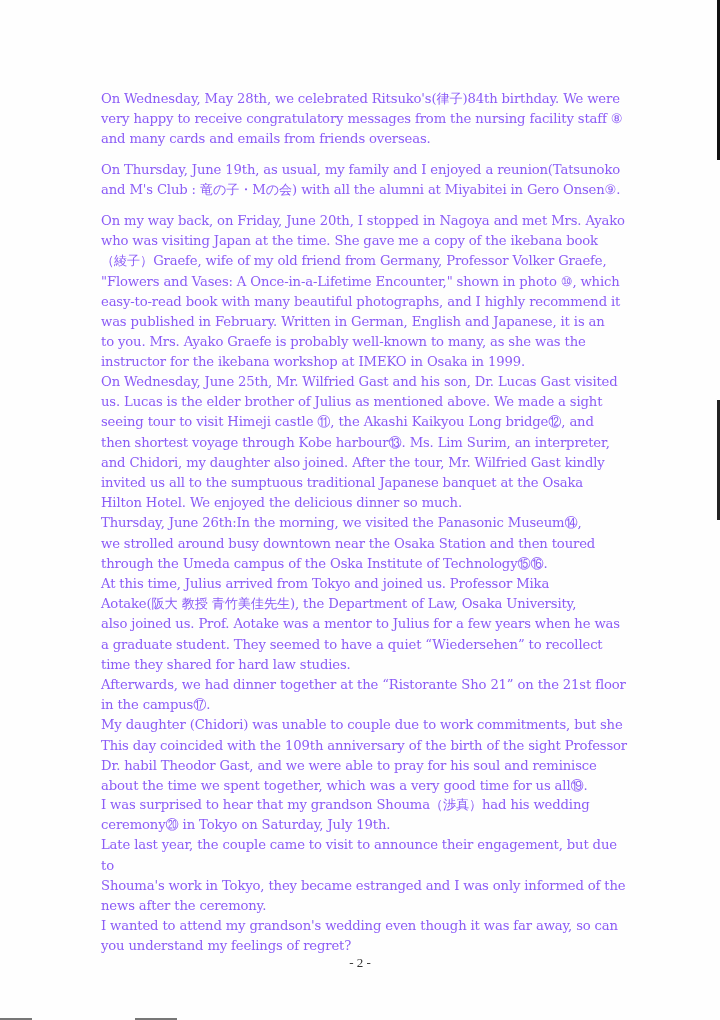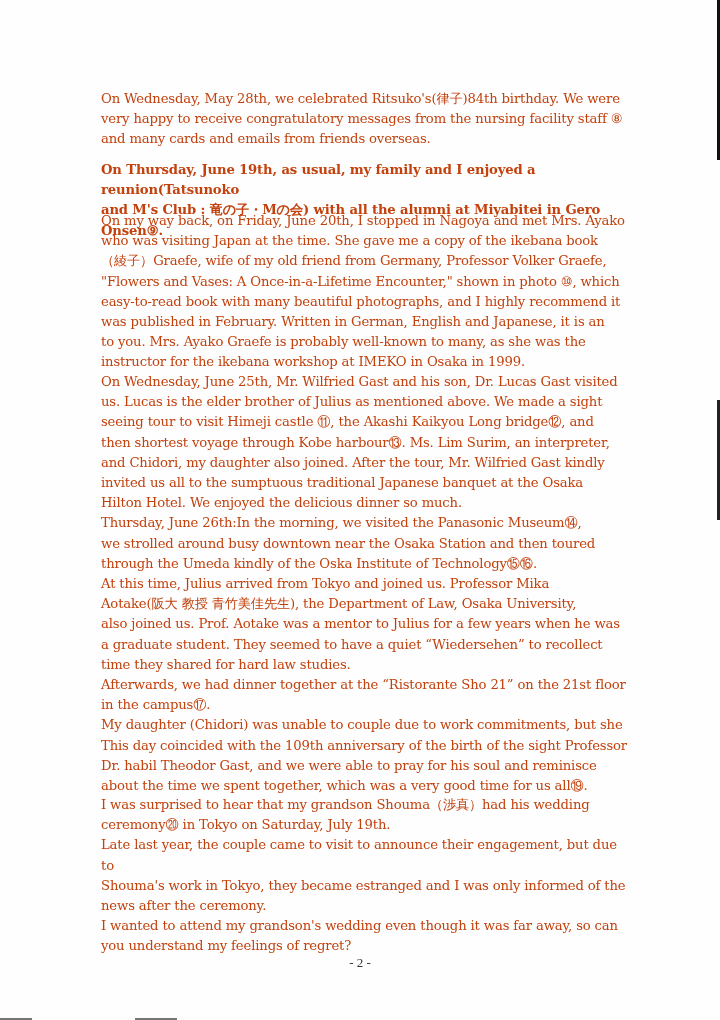--- a/index.html
+++ b/index.html
@@ -1,21 +1,21 @@
 <!DOCTYPE html>
 <html><head>
 <meta charset="utf-8">
 <style>
   html, body { margin:0; padding:0; background:#ffffff; }
   body { width:720px; height:1020px; position:relative; overflow:hidden; }
   .page { position:absolute; left:0; top:0; width:720px; height:1020px; background:#fefefe; }
   .text {
     position:absolute; left:101px; width:530px;
     font-family:"DejaVu Serif","Liberation Serif",serif;
-    font-size:13.2px; line-height:20.2px; color:#c2410c; letter-spacing:-0.15px;
+    font-size:13.2px; line-height:20.2px; color:#8b5cf6; letter-spacing:-0.15px;
   }
   .text p { margin:0; }
   .justify { text-align:justify; text-align-last:left; }
   .footer {
     position:absolute; left:0; width:720px; top:955px; text-align:center;
     font-family:"Liberation Serif",serif; font-size:13px; color:#333;
   }
   .edge-right { position:absolute; right:0; top:0; width:3px; height:160px; background:#111; }
   .edge-right2 { position:absolute; right:0; top:400px; width:3px; height:120px; background:#222; }
   .edge-bottom1 { position:absolute; left:0; bottom:0; width:32px; height:2px; background:#777; }
@@ -27,21 +27,21 @@
 <div class="page">
   <div class="edge-right"></div>
   <div class="edge-right2"></div>
 
   <div class="text" style="top:89px;">
     <p>On Wednesday, May 28th, we celebrated Ritsuko's(律子)84th birthday. We were</p>
     <p>very happy to receive congratulatory messages from the nursing facility staff ⑧</p>
     <p>and many cards and emails from friends overseas.</p>
   </div>
 
-  <div class="text" style="top:160px;font-weight:bold;">
+  <div class="text" style="top:160px;">
     <p>On Thursday, June 19th, as usual, my family and I enjoyed a reunion(Tatsunoko</p>
     <p>and M's Club : 竜の子・Mの会) with all the alumni at Miyabitei in Gero Onsen⑨.</p>
   </div>
 
   <div class="text" style="top:211px;">
     <p>On my way back, on Friday, June 20th, I stopped in Nagoya and met Mrs. Ayako</p>
     <p>who was visiting Japan at the time. She gave me a copy of the ikebana book</p>
     <p>（綾子）Graefe, wife of my old friend from Germany, Professor Volker Graefe,</p>
     <p>"Flowers and Vases: A Once-in-a-Lifetime Encounter," shown in photo ⑩, which</p>
     <p>easy-to-read book with many beautiful photographs, and I highly recommend it</p>
@@ -53,21 +53,21 @@
   <div class="text" style="top:372px;">
     <p class="justify">On Wednesday, June 25th, Mr. Wilfried Gast and his son, Dr. Lucas Gast visited</p>
     <p class="justify">us.  Lucas is the elder brother of Julius as mentioned above.  We made a sight</p>
     <p class="justify">seeing tour to visit Himeji castle ⑪,  the Akashi Kaikyou Long bridge⑫, and</p>
     <p class="justify">then shortest voyage through Kobe harbour⑬.   Ms. Lim Surim, an interpreter,</p>
     <p class="justify">and Chidori, my daughter also joined.  After the tour, Mr. Wilfried Gast kindly</p>
     <p class="justify">invited us all to the sumptuous traditional Japanese banquet at the Osaka</p>
     <p>Hilton Hotel.   We enjoyed the delicious dinner so much.</p>
     <p class="justify">Thursday,  June 26th:In the morning, we visited the Panasonic Museum⑭,</p>
     <p class="justify">we strolled around busy downtown near the Osaka Station and then toured</p>
-    <p>through the Umeda kindly of the Oska Institute of Technology⑮⑯.</p>
+    <p>through the Umeda campus of the Oska Institute of Technology⑮⑯.</p>
     <p class="justify">At this time, Julius arrived from Tokyo and joined us.  Professor Mika</p>
     <p class="justify">Aotake(阪大 教授 青竹美佳先生), the Department of Law, Osaka University,</p>
     <p class="justify">also joined us.  Prof. Aotake was a mentor to Julius for a few years when he was</p>
     <p class="justify">a graduate student.  They seemed to have a quiet “Wiedersehen” to recollect</p>
     <p>time they shared for hard law studies.</p>
     <p class="justify">Afterwards, we had dinner together at the “Ristorante Sho 21” on the 21st floor</p>
     <p>in the campus⑰.</p>
     <p class="justify">My daughter (Chidori) was unable to couple due to work commitments, but she</p>
     <p class="justify">This day coincided with the 109th anniversary of the birth of the sight Professor</p>
     <p class="justify">Dr. habil Theodor Gast, and we were able to pray for his soul and reminisce</p>

